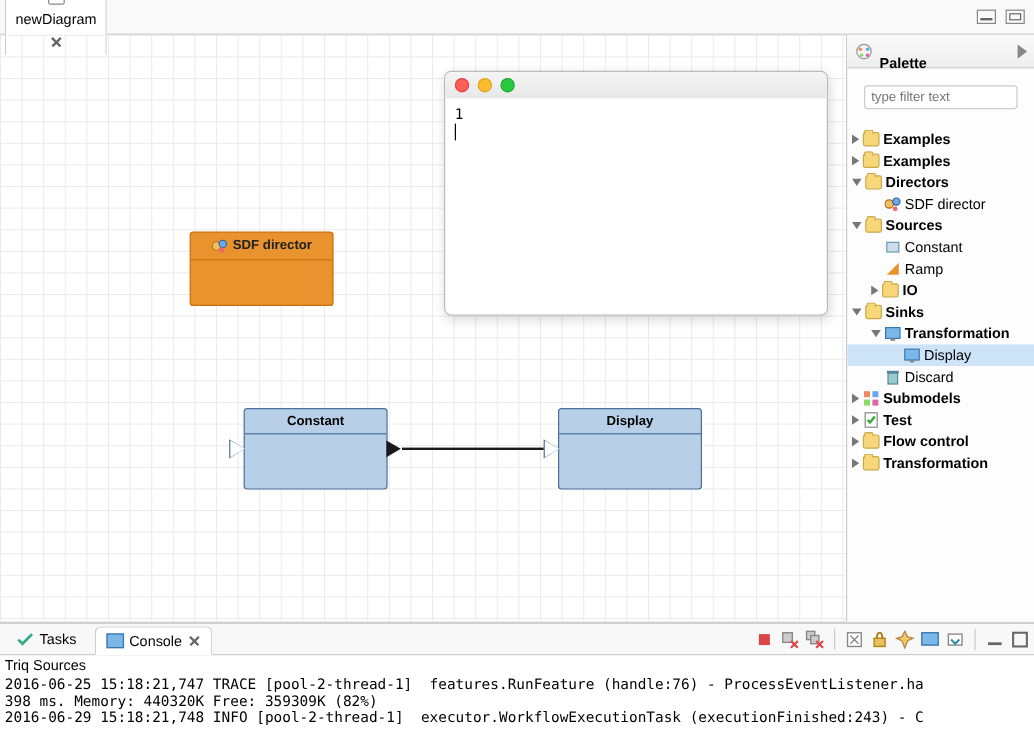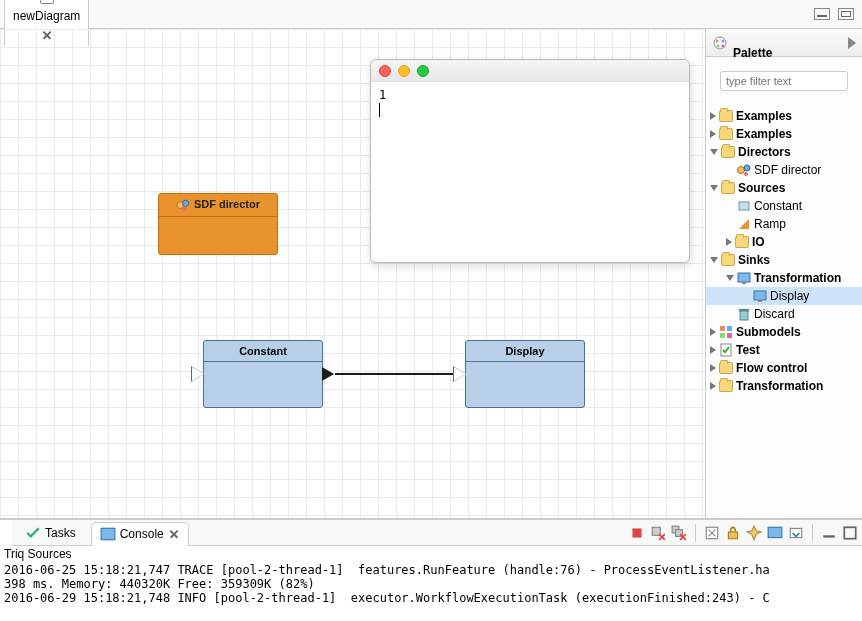--- a/index.html
+++ b/index.html
@@ -61,21 +61,21 @@
 .tree-row .twisty.open { border-left:4px solid transparent;border-right:4px solid transparent;border-top:6px solid #777; }
 .tree-row .twisty.none { width:8px; }
 .folder { width:14px;height:12px;background:#f7d77a;border:1px solid #c9a94a;border-radius:2px;display:inline-block;position:relative; }
 .folder::before { content:'';position:absolute;left:0;top:-3px;width:6px;height:3px;background:#f7d77a;border:1px solid #c9a94a;border-bottom:none;border-radius:2px 2px 0 0; }
 .node-icon { width:14px;height:14px;display:inline-flex;align-items:center;justify-content:center; }
 .indent1 { padding-left: 20px; }
 .indent2 { padding-left: 36px; }
 .bold { font-weight:bold; }
 
 .bottom { height: 102px; display:flex; flex-direction:column; border-top:1px solid #ccc; }
-.bottom-tabs { height: 26px; display:flex; align-items:center; background:#f8f8f8; border-bottom:1px solid #ccc; padding:0 4px; gap:6px;margin-left:12px; }
+.bottom-tabs { height: 26px; display:flex; align-items:center; background:#f8f8f8; border-bottom:1px solid #ccc; padding:0 4px; gap:6px; }
 .btab { display:flex; align-items:center; gap:4px; padding:3px 8px; border:1px solid transparent; border-radius:5px 5px 0 0; }
 .btab.active { background:#fff; border-color:#ccc; border-bottom-color:#fff; position:relative; top:1px; }
 .toolbar-icons { margin-left:auto; display:flex; gap:5px; align-items:center; }
 .toolbar-icons .sep { width:1px; height:18px; background:#ccc; margin:0 3px; }
 .ticon { width:16px;height:16px;display:inline-flex;align-items:center;justify-content:center; }
 .console-body { flex:1; padding:2px 4px; font-family: Monaco, Menlo, monospace; font-size: 12px; overflow:hidden; white-space:pre; }
 .console-title { font-family: Arial; font-size:12px; padding:1px 4px 0; }
 </style>
 </head>
 <body>

